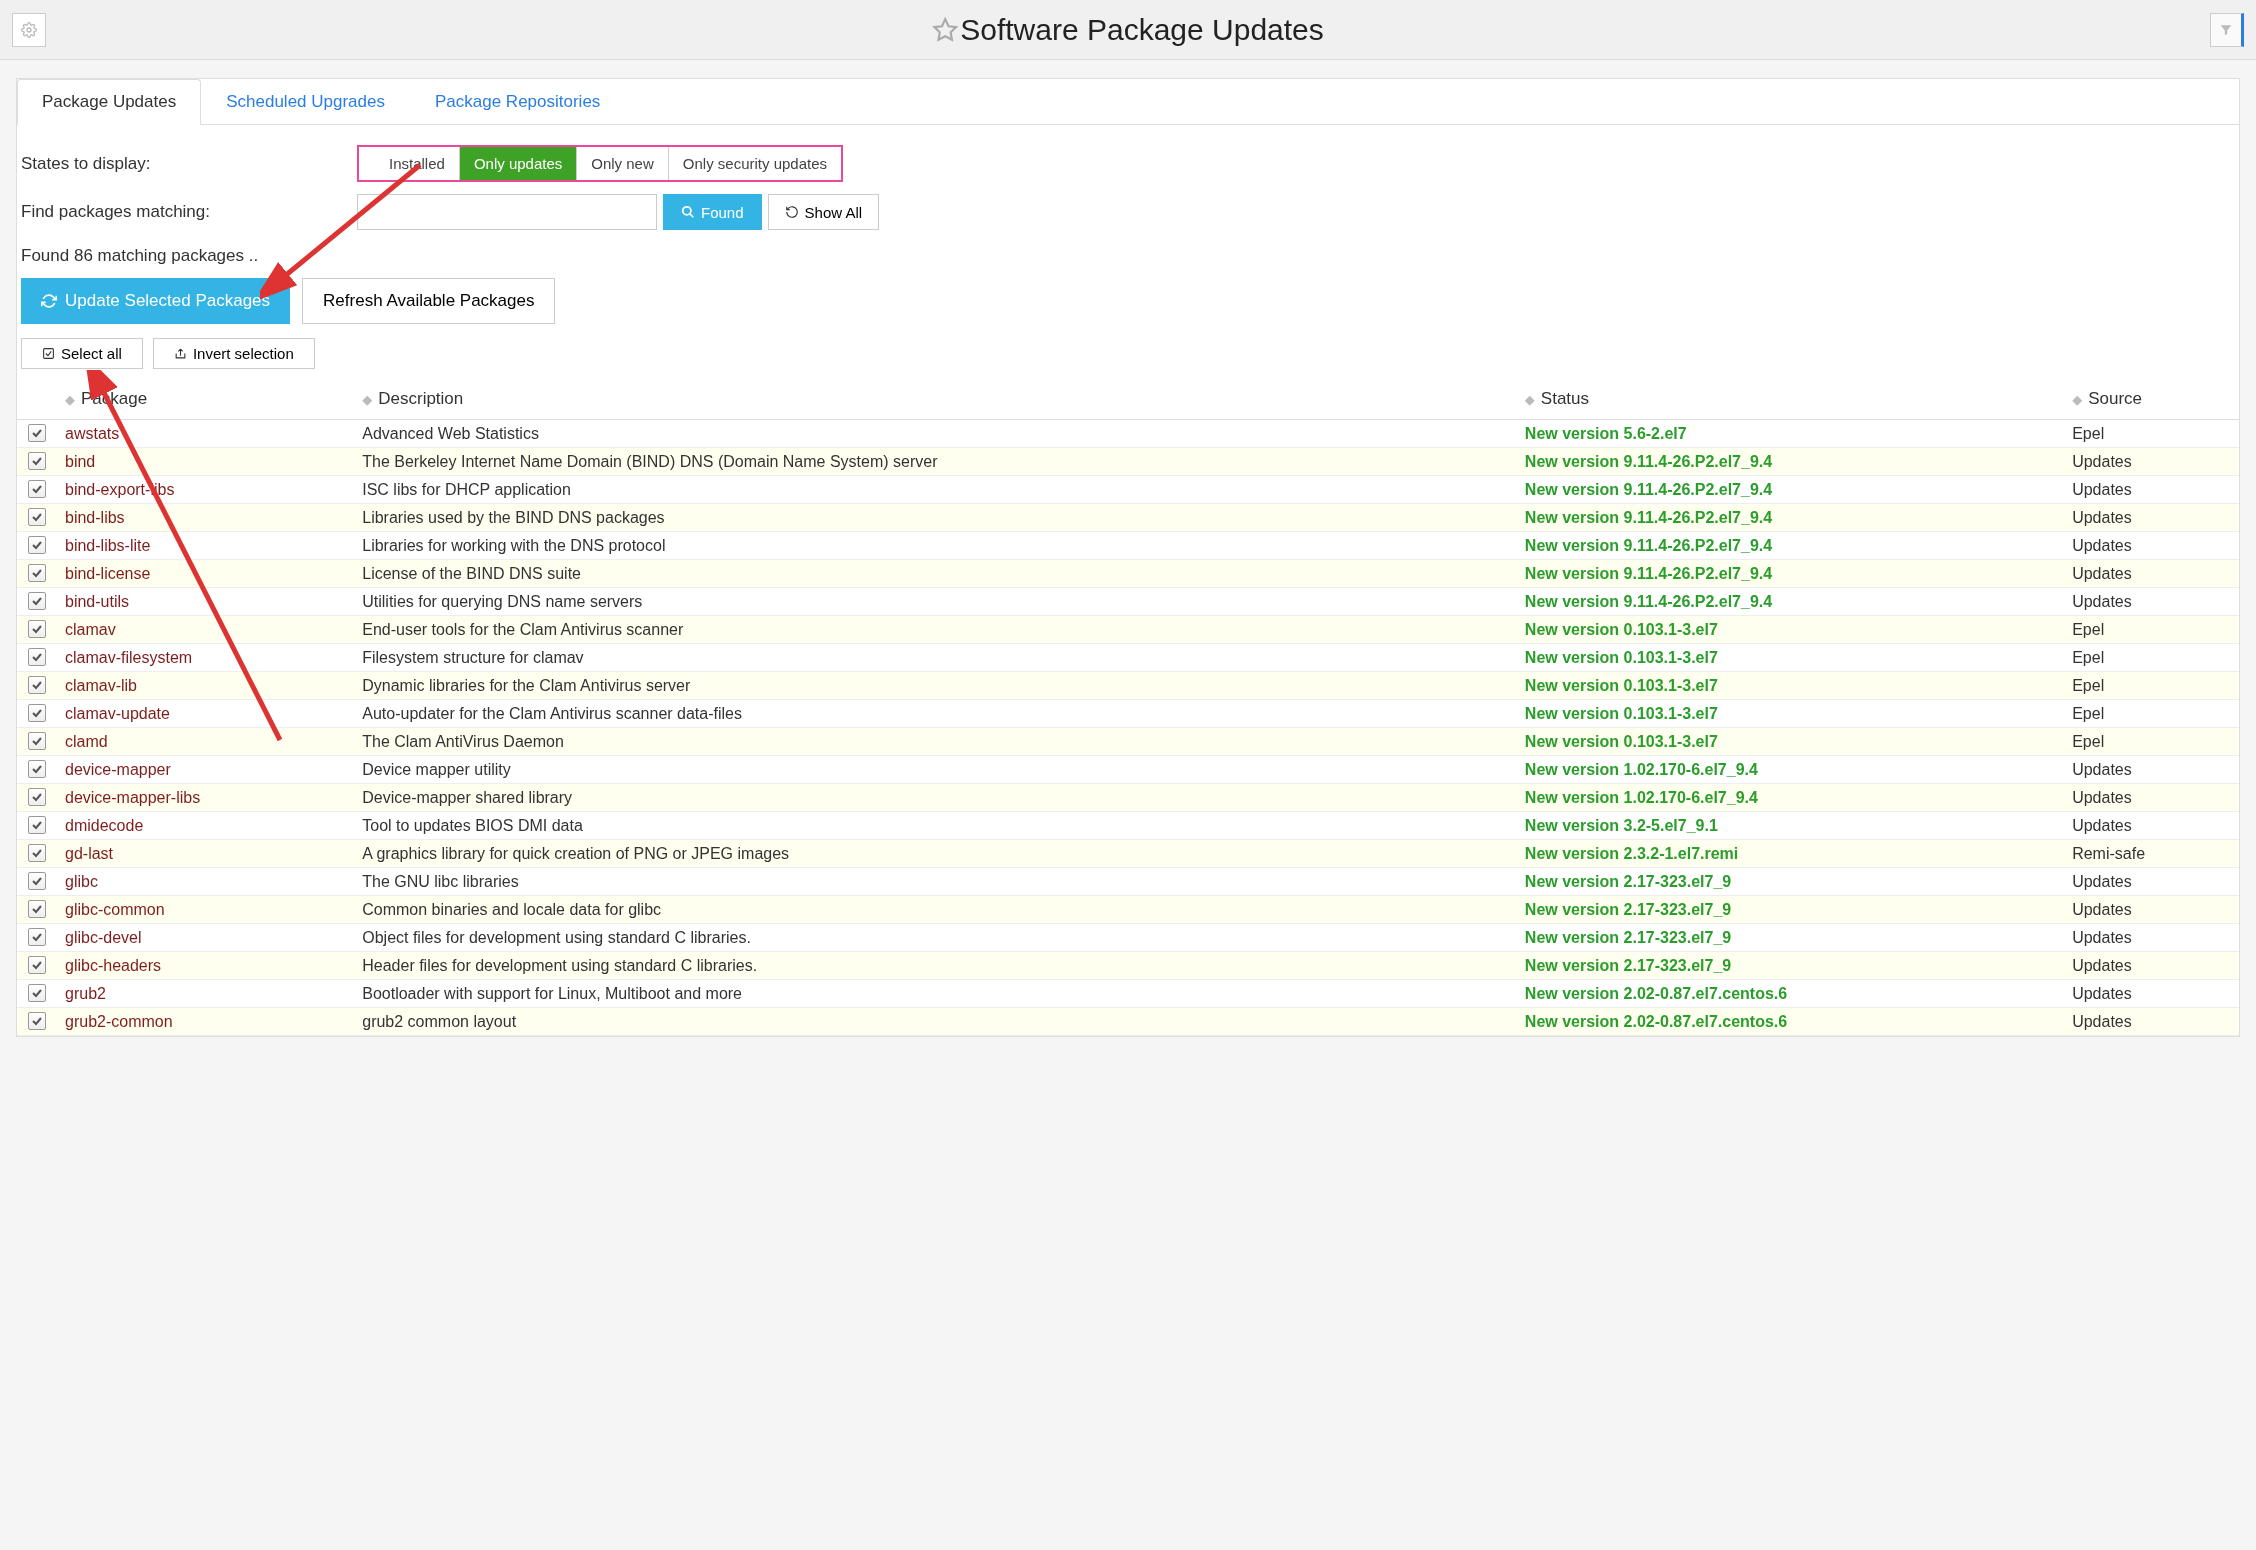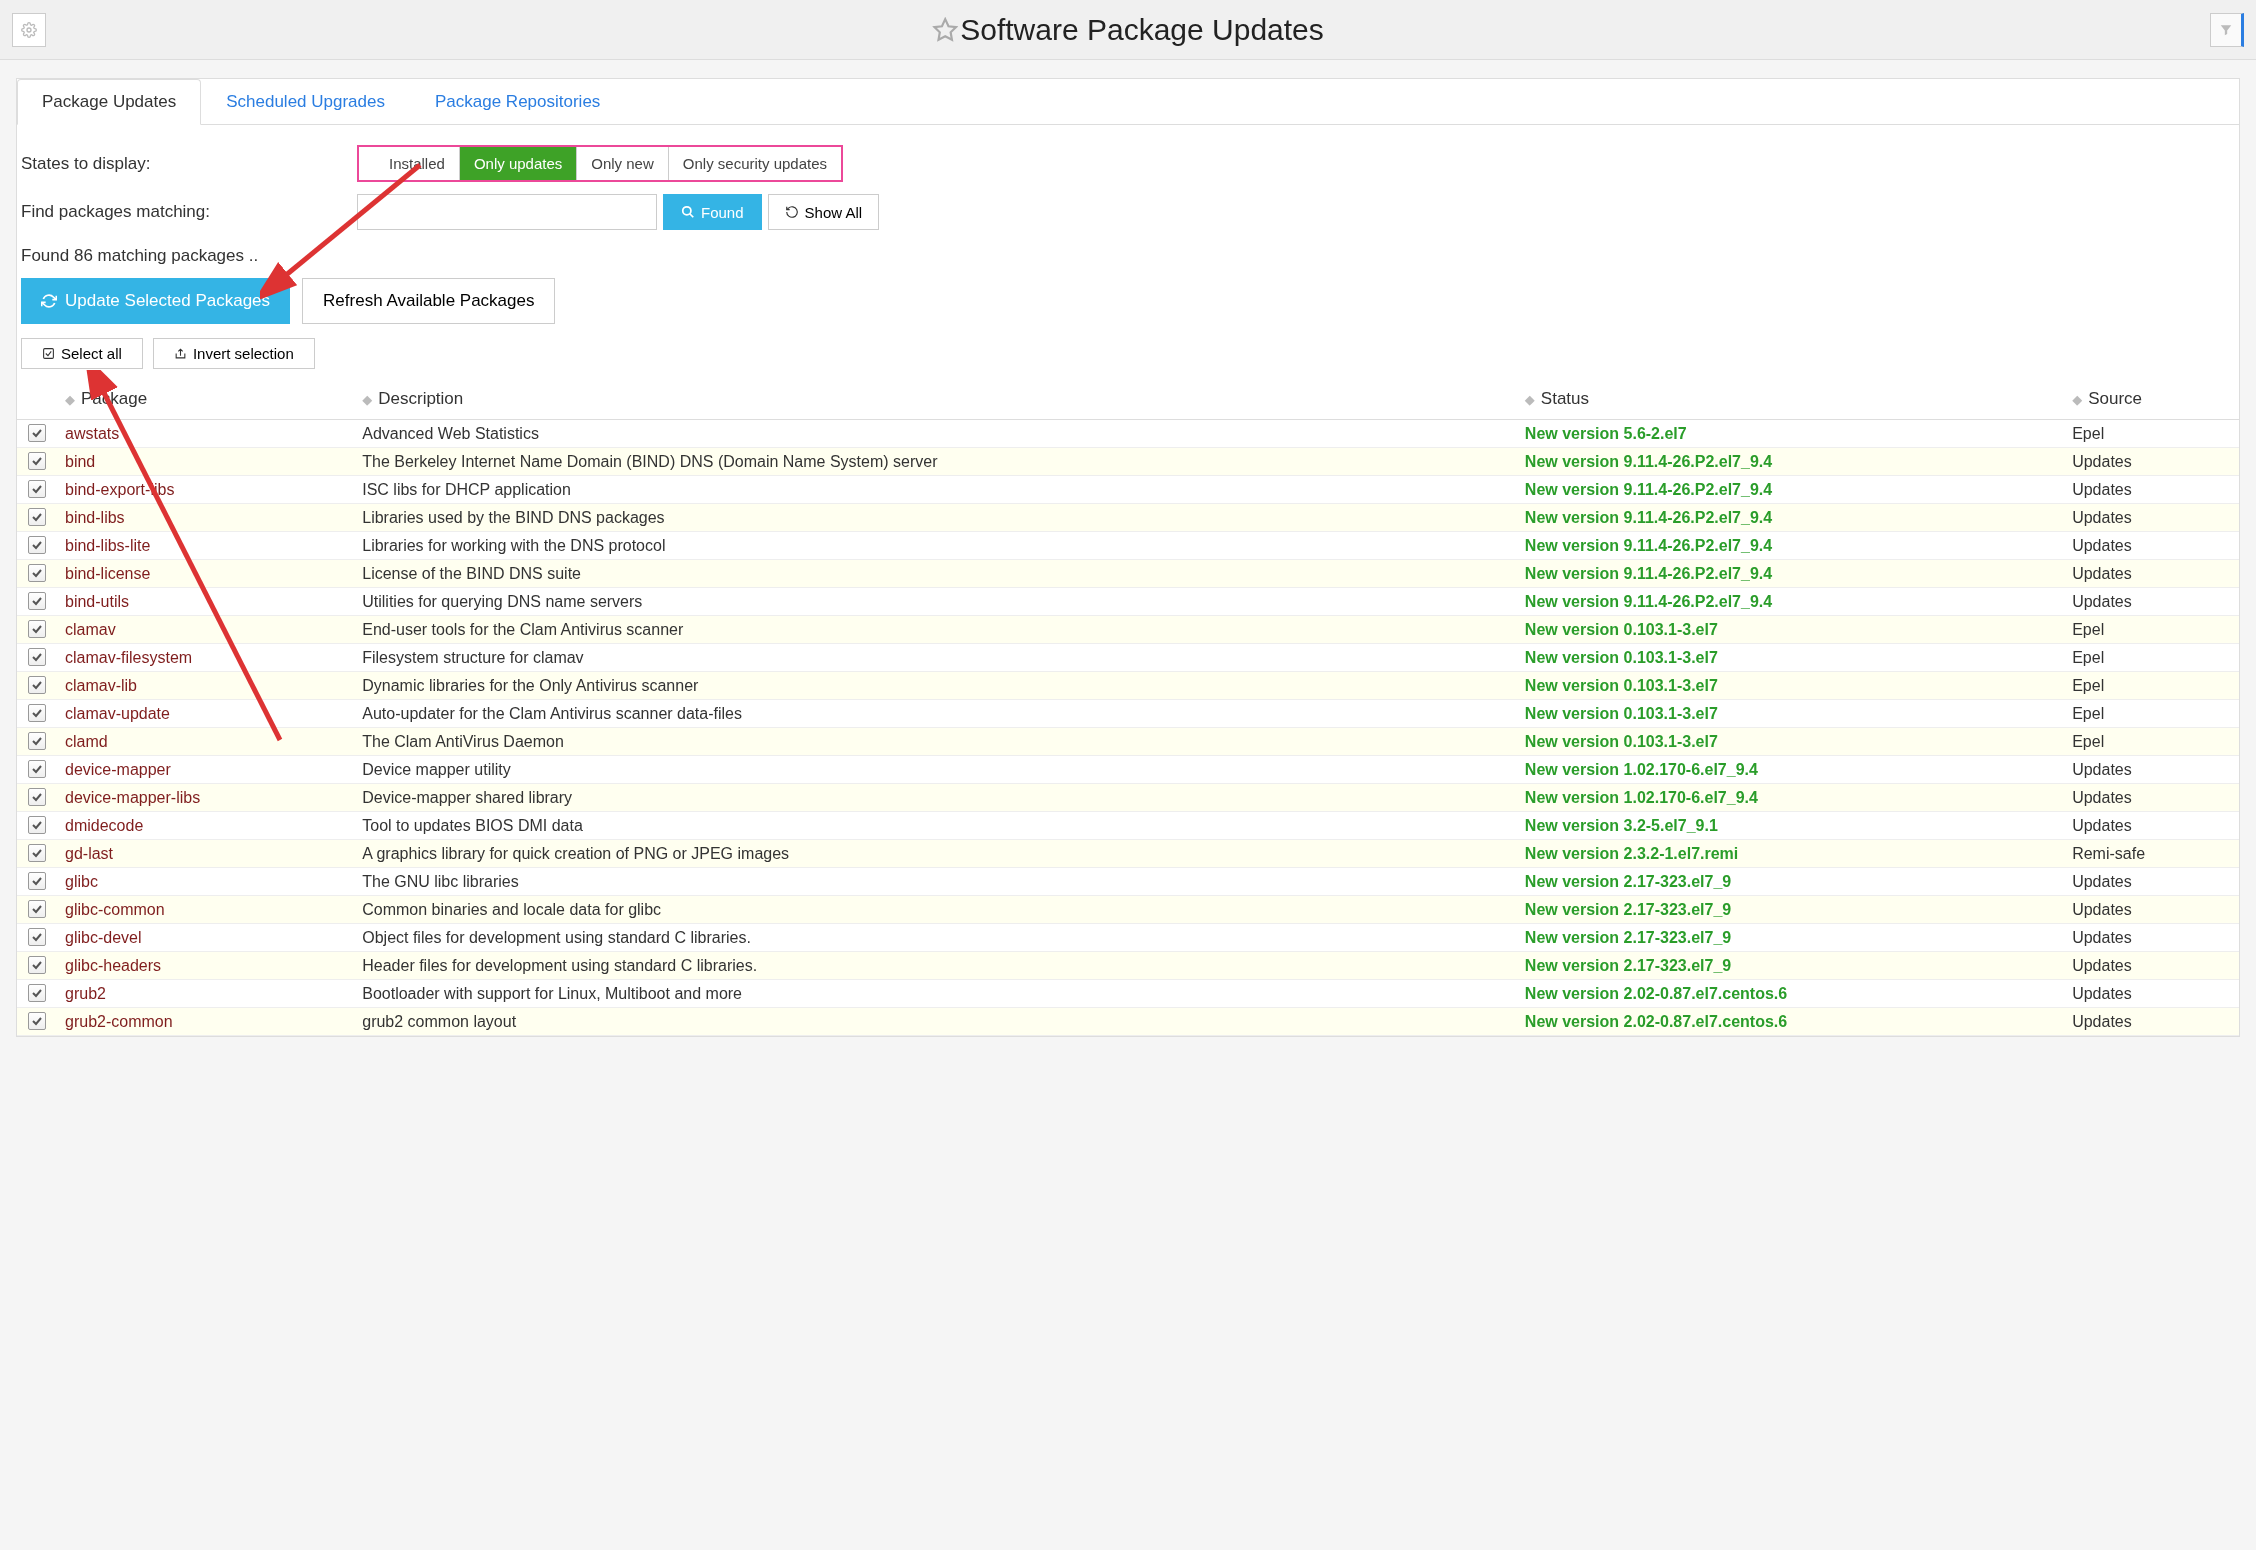--- a/index.html
+++ b/index.html
@@ -246,21 +246,21 @@
             <td class="status">New version 0.103.1-3.el7</td>
             <td>Epel</td>
           </tr>
           <tr class="odd">
             <td class="cb"><span class="cb-box">
                 <svg viewBox="0 0 24 24" fill="none" stroke="#555" stroke-width="4">
                   <polyline points="4 12 10 18 20 6"></polyline>
                 </svg>
               </span></td>
             <td class="pkg"><a href="#">clamav-lib</a></td>
-            <td>Dynamic libraries for the Only Antivirus scanner</td>
+            <td>Dynamic libraries for the Clam Antivirus server</td>
             <td class="status">New version 0.103.1-3.el7</td>
             <td>Epel</td>
           </tr>
           <tr class="even">
             <td class="cb"><span class="cb-box">
                 <svg viewBox="0 0 24 24" fill="none" stroke="#555" stroke-width="4">
                   <polyline points="4 12 10 18 20 6"></polyline>
                 </svg>
               </span></td>
             <td class="pkg"><a href="#">clamav-update</a></td>

